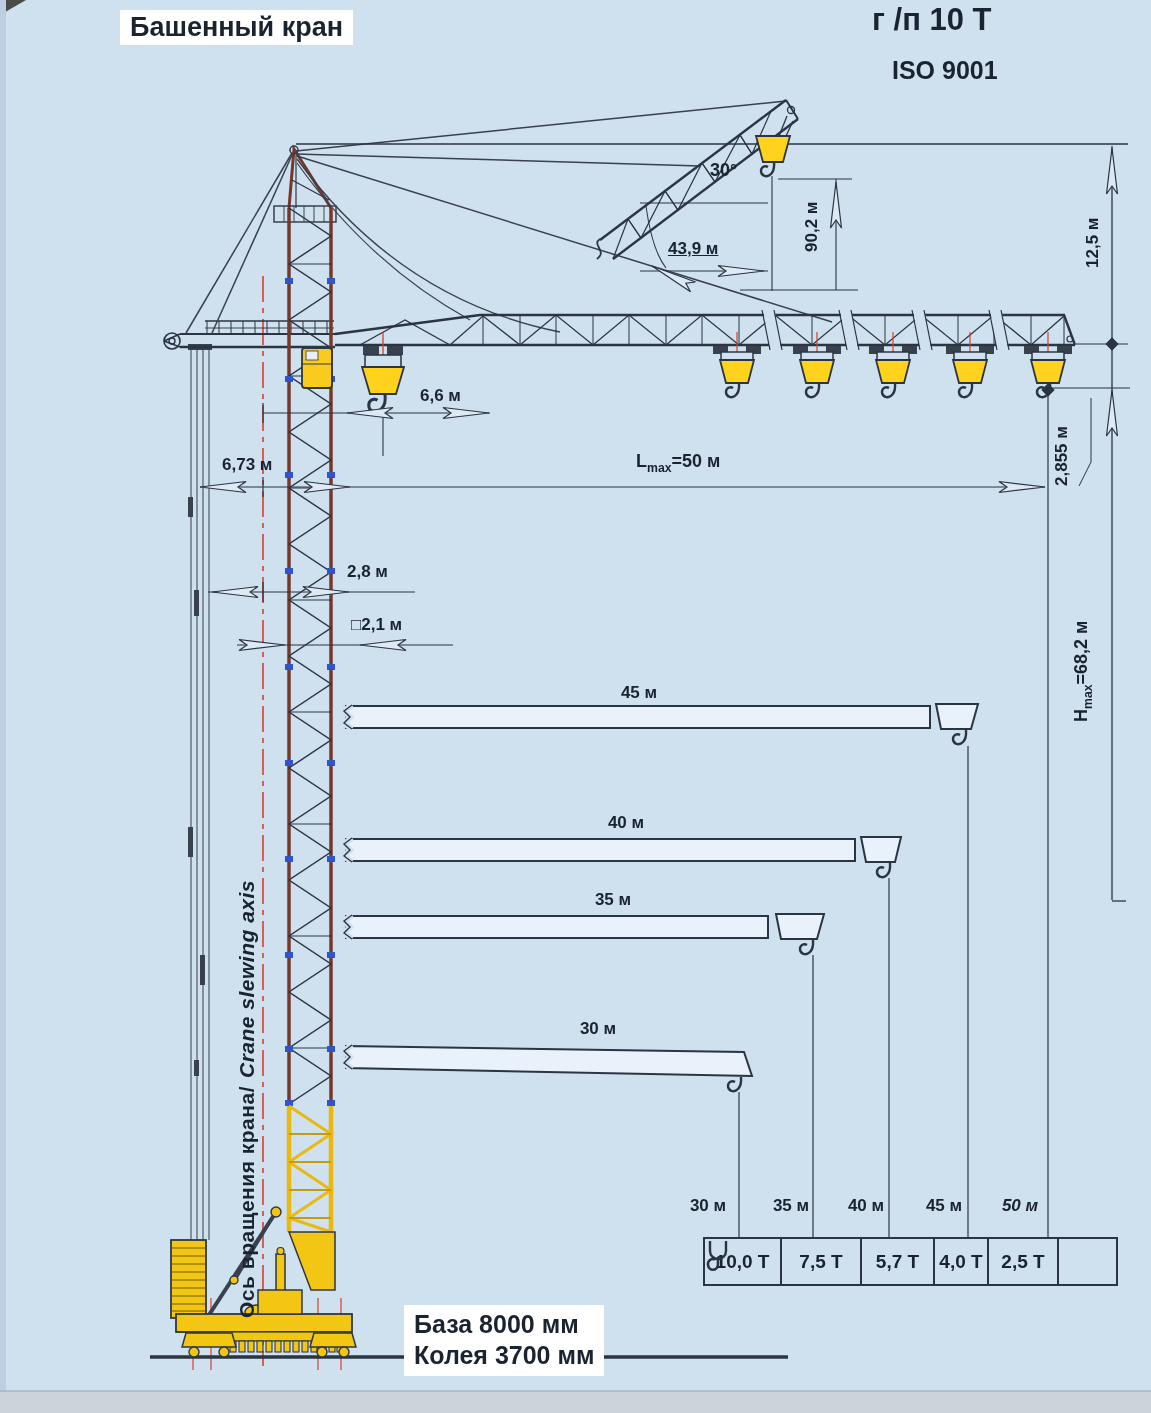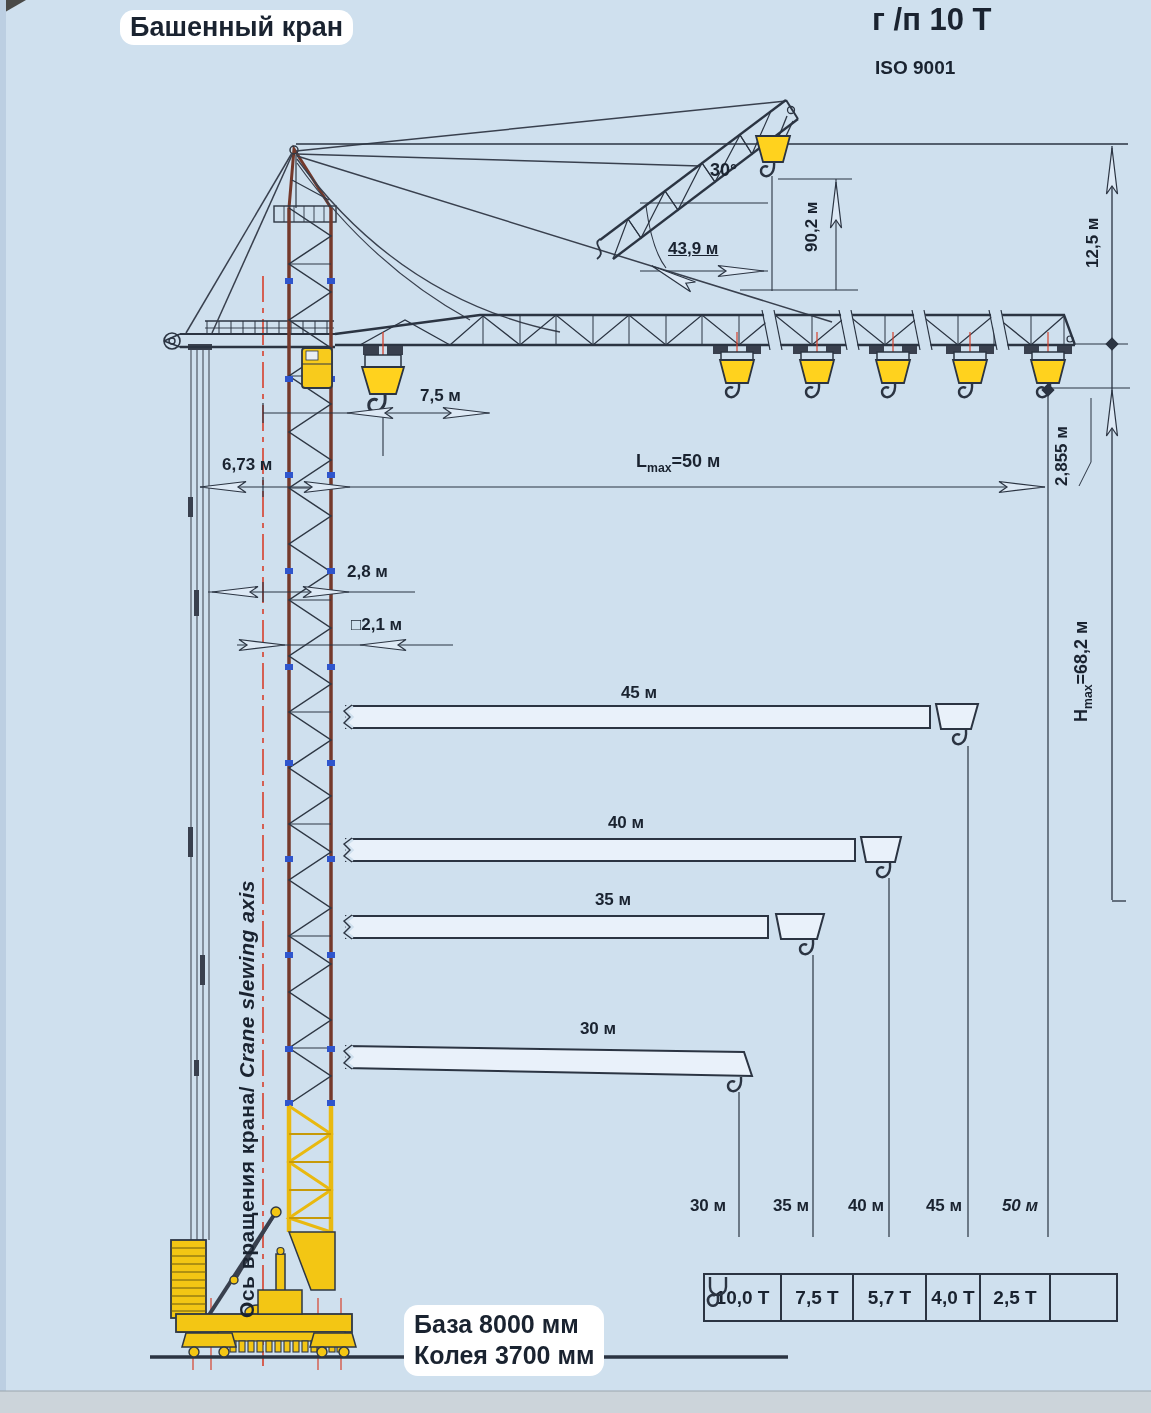--- a/index.html
+++ b/index.html
@@ -2,30 +2,30 @@
 <html><head>
 <meta charset="utf-8">
 <style>
   html,body{margin:0;padding:0;background:#9aa7b4;}
   .stage{position:relative;width:1151px;height:1413px;background:#cfe0ee;overflow:hidden;
          font-family:"Liberation Sans",sans-serif;}
   .stage svg{position:absolute;left:0;top:0;}
   .lbl{position:absolute;white-space:nowrap;color:#1a2330;font-weight:700;font-size:17px;line-height:1;z-index:5;}
   .ctr{transform:translateX(-50%);}
   .rot{transform:rotate(-90deg);transform-origin:0 0;}
-  .white{background:#ffffff;padding:4px 10px;border-radius:14px;}
+  .white{background:#ffffff;padding:4px 10px;}
   .big{font-size:27px;}
   .cap{font-size:31px;}
-  .iso{font-size:19px;}
+  .iso{font-size:25px;margin-left:17px;}
   .base-box{font-size:25px;line-height:1.25;}
   sub{font-size:68%;}
   .axis-lbl{font-size:21px;letter-spacing:.5px;}
   .axis-lbl .en{font-style:italic;margin-left:8px;}
   .cap-table{position:absolute;left:703px;top:1237px;width:415px;height:49px;
-             border:2.5px solid #2b3442;display:flex;z-index:4;box-sizing:border-box;margin-top:36px;}
+             border:2.5px solid #2b3442;display:flex;z-index:4;box-sizing:border-box;}
   .cap-table .cell{flex:0 0 auto;display:flex;align-items:center;justify-content:center;
              border-left:2px solid #2b3442;font-weight:700;font-size:19px;color:#1a2330;box-sizing:border-box;}
   .cap-table .cell:first-child{border-left:none;}
 </style>
 </head>
 <body>
 
 <div class="stage">
 
 <svg width="1151" height="1413" viewBox="0 0 1151 1413">
@@ -357,21 +357,21 @@
 </svg>
 
 <div class="lbl big white" style="left:120px;top:10px;">Башенный кран</div>
 <div class="lbl cap" style="left:872px;top:4px;">г /п 10 Т</div>
 <div class="lbl iso" style="left:875px;top:58px;">ISO 9001</div>
 
 <div class="lbl" style="left:710px;top:161px;font-size:18px;">30°</div>
 <div class="lbl" style="left:668px;top:240px;text-decoration:underline;">43,9 м</div>
 <div class="lbl rot" style="left:803px;top:252px;">90,2 м</div>
 <div class="lbl rot" style="left:1084px;top:268px;">12,5 м</div>
-<div class="lbl" style="left:420px;top:387px;">7,5 м</div>
+<div class="lbl" style="left:420px;top:387px;">6,6 м</div>
 <div class="lbl" style="left:222px;top:456px;">6,73 м</div>
 <div class="lbl" style="left:636px;top:452px;font-size:18px;"><span>L</span><sub>max</sub><span>=50 м</span></div>
 <div class="lbl rot" style="left:1053px;top:486px;">2,855 м</div>
 <div class="lbl" style="left:347px;top:563px;">2,8 м</div>
 <div class="lbl" style="left:351px;top:616px;">□2,1 м</div>
 <div class="lbl rot" style="left:1072px;top:722px;font-size:18px;"><span>H</span><sub>max</sub><span>=68,2 м</span></div>
 
 <div class="lbl rot axis-lbl" style="left:236px;top:1318px;"><span class="ru">Ось вращения крана/</span><span class="en">Crane slewing axis</span></div>
 
 <div class="lbl ctr" style="left:639px;top:684px;">45 м</div>
@@ -382,21 +382,21 @@
 <div class="lbl ctr" style="left:708px;top:1197px;">30 м</div>
 <div class="lbl ctr" style="left:791px;top:1197px;">35 м</div>
 <div class="lbl ctr" style="left:866px;top:1197px;">40 м</div>
 <div class="lbl ctr" style="left:944px;top:1197px;">45 м</div>
 <div class="lbl ctr" style="left:1020px;top:1197px;font-style:italic;">50 м</div>
 
 <div class="cap-table">
   <div class="cell" style="width:75px;">
         <span>10,0 Т</span>
       </div>
-  <div class="cell" style="width:72px;">
+  <div class="cell" style="width:80px;">
         <span>7,5 Т</span>
       </div>
   <div class="cell" style="width:73px;">
         <span>5,7 Т</span>
       </div>
   <div class="cell" style="width:54px;">
         <span>4,0 Т</span>
       </div>
   <div class="cell" style="width:70px;">
         <span>2,5 Т</span>

